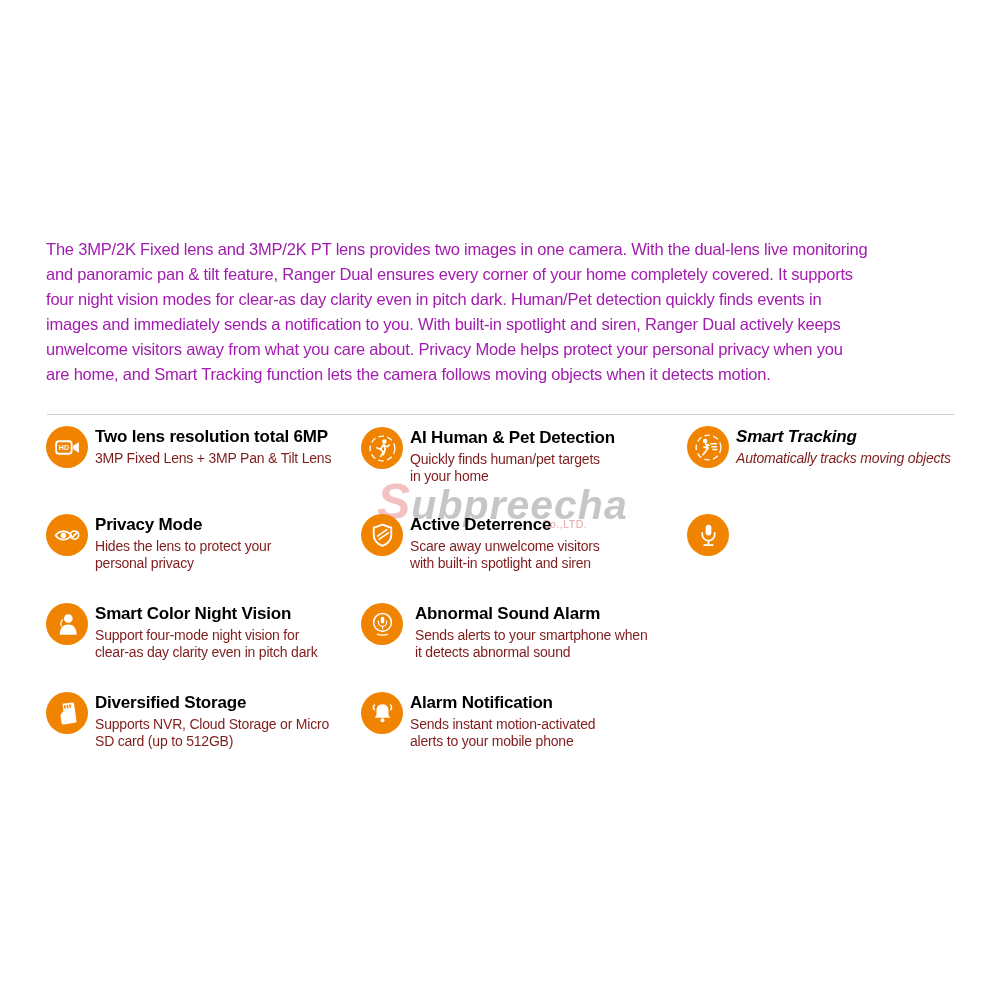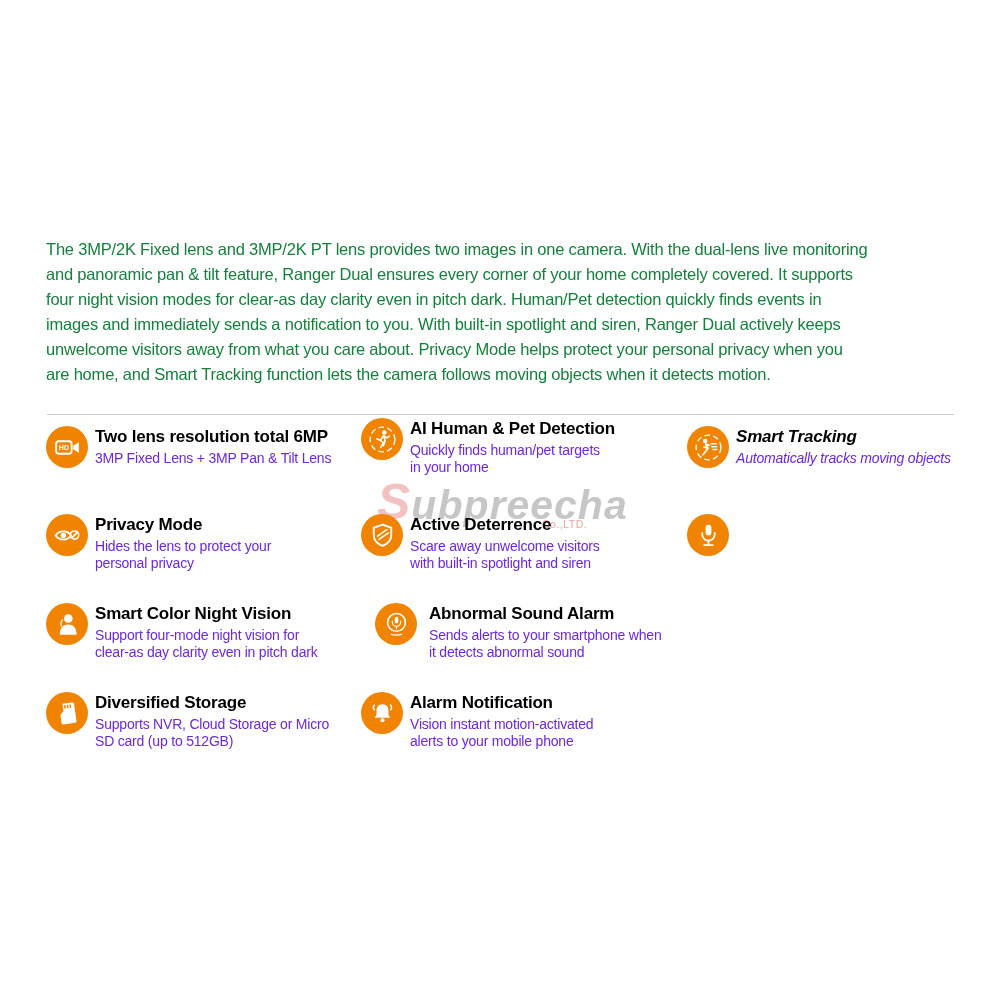--- a/index.html
+++ b/index.html
@@ -5,21 +5,21 @@
   html,body{margin:0;padding:0;}
   body{
     width:1000px;height:1000px;background:#ffffff;position:relative;
     font-family:"Liberation Sans", sans-serif;overflow:hidden;
   }
   .page{position:absolute;inset:0;}
   
   .intro{
     position:absolute;left:46px;top:237px;width:912px;margin:0;
     font-size:16.5px;line-height:25px;letter-spacing:-0.2px;
-    color:#15803d;white-space:pre-line;z-index:2;
+    color:#a21caf;white-space:pre-line;z-index:2;
   }
   
   .divider{
     position:absolute;left:47px;top:414px;width:907px;height:1px;
     background:#cccccc;z-index:2;
   }
   
   .watermark{
     position:absolute;left:377px;top:477px;z-index:1;white-space:nowrap;
     font-style:italic;font-weight:bold;line-height:1;letter-spacing:1px;text-align:right;
@@ -36,21 +36,21 @@
     width:42px;height:42px;border-radius:50%;background:#F08300;flex:none;
     display:flex;align-items:center;justify-content:center;
   }
   .icon-circle svg{width:31px;height:31px;display:block;}
   .feature-text{padding-top:0px;}
   .feature-title{
     font-size:17px;font-weight:600;color:#000000;line-height:21px;
     letter-spacing:-0.2px;margin-bottom:3px;
   }
   .feature-desc{
-    font-size:14px;color:#6d28d9;line-height:17px;letter-spacing:-0.2px;
+    font-size:14px;color:#7f1d1d;line-height:17px;letter-spacing:-0.2px;
     white-space:pre-line;
   }
 </style>
 </head>
 <body>
 
 <div class="page">
 
   <div class="watermark"><span class="wm-initial">S</span><span class="wm-rest">ubpreecha</span></div>
   <div class="wm-suffix">Co.,LTD.</div>
@@ -71,21 +71,21 @@
           <text x="11.5" y="17.6" font-size="6.8" font-weight="700" fill="#fff" text-anchor="middle" font-family="Liberation Sans, sans-serif">HD</text>
           <path d="M20.5 13.2 L26 9.8 V20.2 L20.5 16.8 Z" fill="#fff"></path>
         </svg>
     </div>
     <div class="feature-text">
       <div class="feature-title">Two lens resolution total 6MP</div>
       <div class="feature-desc">3MP Fixed Lens + 3MP Pan &amp; Tilt Lens</div>
     </div>
   </div>
 
-  <div class="feature" style="left:361px;top:418px;">
+  <div class="feature" style="left:361px;top:427px;">
     <div class="icon-circle">
       <svg viewBox="0 0 30 30">
           <circle cx="15" cy="15" r="12" fill="none" stroke="#fff" stroke-width="1.3" stroke-dasharray="5.5 3.2"></circle>
           <circle cx="16.8" cy="8.3" r="2.2" fill="#fff"></circle>
           <path d="M16 11.2 L13 15.8 M13 15.8 L15.8 18.4 L13.2 22.6 M13 15.8 L9.6 14.4 M16 11.2 L19.4 13.4 L21.6 11.8 M16 11.2 L17.6 16 L15.8 21" fill="none" stroke="#fff" stroke-width="1.6" stroke-linecap="round"></path>
         </svg>
     </div>
     <div class="feature-text">
       <div class="feature-title">AI Human &amp; Pet Detection</div>
       <div class="feature-desc">Quickly finds human/pet targets
@@ -157,21 +157,21 @@
           <path d="M10.2 10.5 C8.8 12 8.2 14.5 9 16.5" fill="none" stroke="#fff" stroke-width="1.2" stroke-linecap="round"></path>
         </svg>
     </div>
     <div class="feature-text">
       <div class="feature-title">Smart Color Night Vision</div>
       <div class="feature-desc">Support four-mode night vision for
 clear-as day clarity even in pitch dark</div>
     </div>
   </div>
 
-  <div class="feature" style="left:375px;top:603px;gap:12px;">
+  <div class="feature" style="left:361px;top:603px;gap:12px;">
     <div class="icon-circle">
       <svg viewBox="0 0 30 30">
           <circle cx="15" cy="13" r="8.6" fill="none" stroke="#fff" stroke-width="1.5"></circle>
           <rect x="13.3" y="7.6" width="3.4" height="6.4" rx="1.7" fill="#fff"></rect>
           <path d="M11 11.8 v1 a4 4 0 0 0 8 0 v-1" fill="none" stroke="#fff" stroke-width="1.2" stroke-linecap="round"></path>
           <line x1="15" y1="17.5" x2="15" y2="19" stroke="#fff" stroke-width="1.2" stroke-linecap="round"></line>
           <path d="M10.2 24.6 a7.5 2.6 0 0 0 9.6 0" fill="none" stroke="#fff" stroke-width="1.4" stroke-linecap="round"></path>
         </svg>
     </div>
     <div class="feature-text">
@@ -203,18 +203,18 @@
   <div class="feature" style="left:361px;top:692px;">
     <div class="icon-circle">
       <svg viewBox="0 0 30 30">
           <path d="M15 6 C18.8 6 20.8 8.8 20.8 12.2 V16.5 L22.5 19 H7.5 L9.2 16.5 V12.2 C9.2 8.8 11.2 6 15 6 Z" fill="#fff"></path>
           <circle cx="15" cy="21.6" r="1.9" fill="#fff"></circle>
           <path d="M7.2 6.8 C5.9 8.1 5.9 10.1 7.2 11.4 M22.8 6.8 C24.1 8.1 24.1 10.1 22.8 11.4" fill="none" stroke="#fff" stroke-width="1.4" stroke-linecap="round"></path>
         </svg>
     </div>
     <div class="feature-text">
       <div class="feature-title">Alarm Notification</div>
-      <div class="feature-desc">Vision instant motion-activated
+      <div class="feature-desc">Sends instant motion-activated
 alerts to your mobile phone</div>
     </div>
   </div>
 
 </div>
 
 </body></html>

